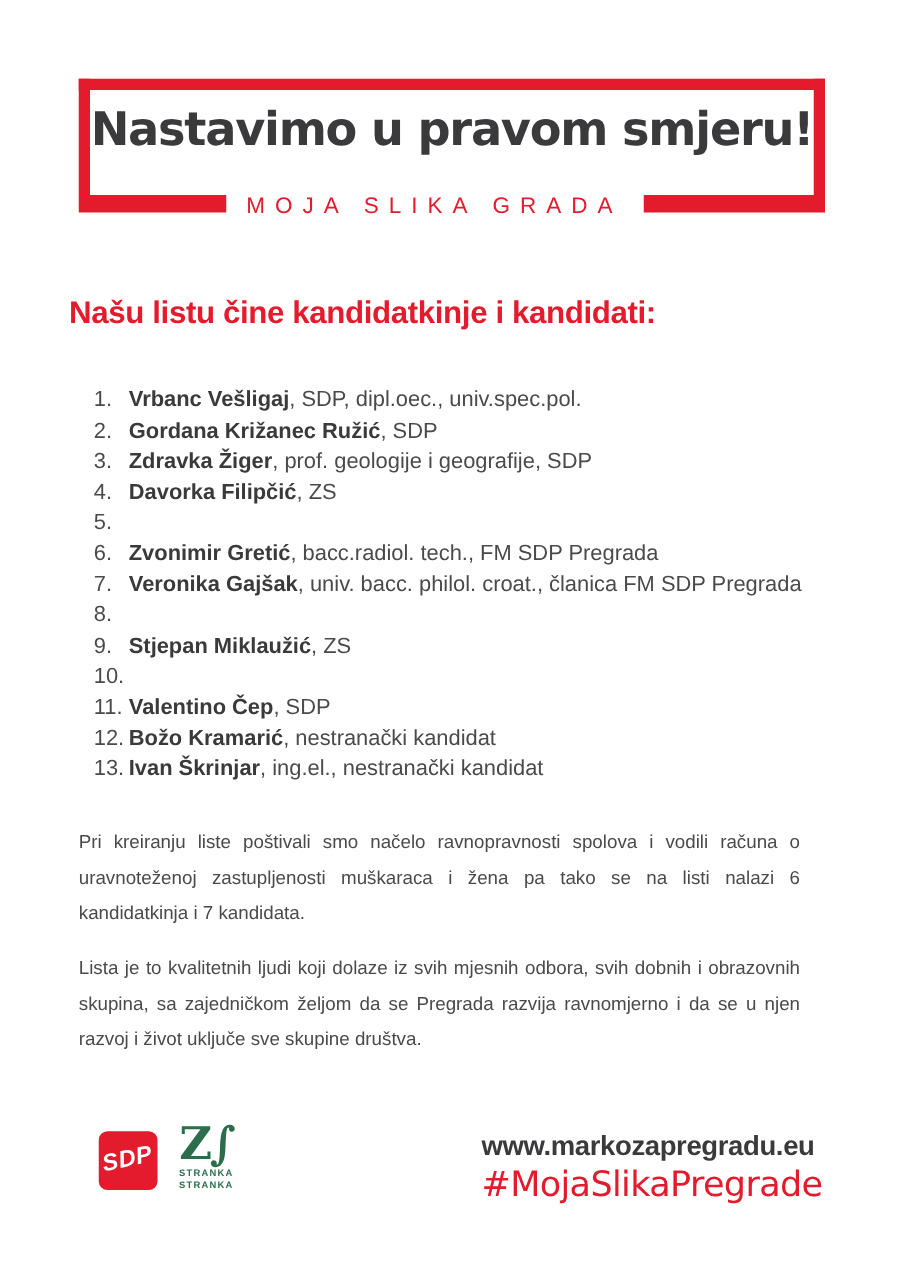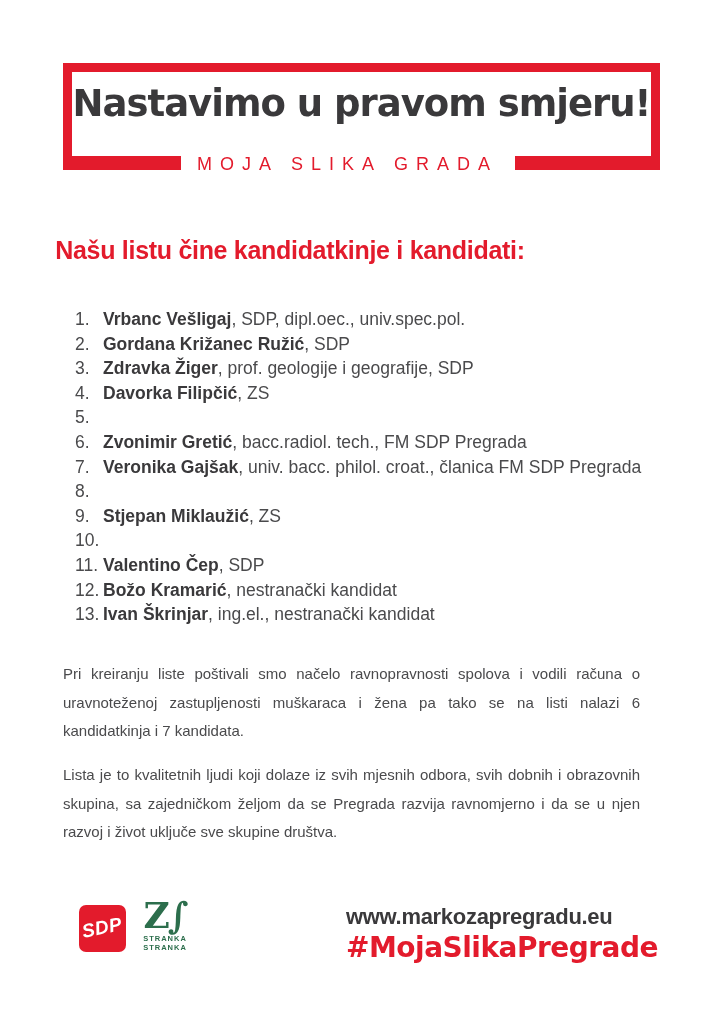--- a/index.html
+++ b/index.html
@@ -153,21 +153,21 @@
   }
   .website {
     color: var(--dark);
     font-weight: 700;
     font-size: 22px;
     letter-spacing: -0.3px;
     line-height: 28px;
   }
   .hashtag {
     color: var(--red);
-    font-weight: 700;
+    font-weight: 400;
     font-family: "DejaVu Sans", "Liberation Sans", sans-serif;
     font-size: 28px;
     letter-spacing: -0.5px;
     line-height: 34px;
   }
 </style>
 </head>
 <body>
 
 <div class="page">

